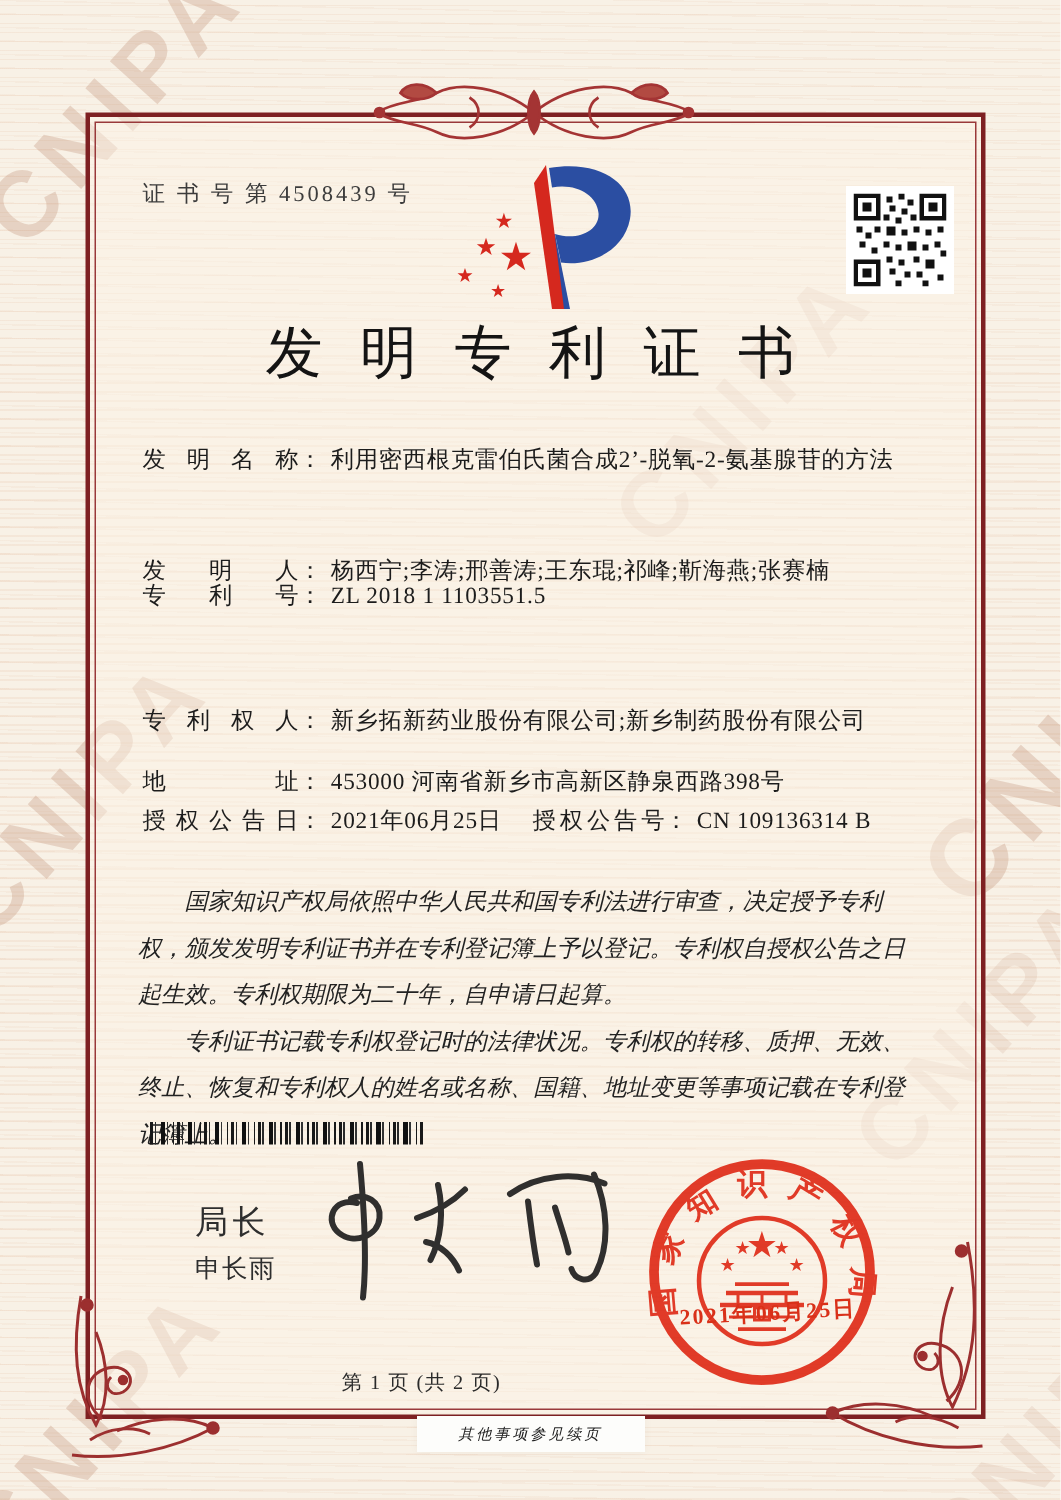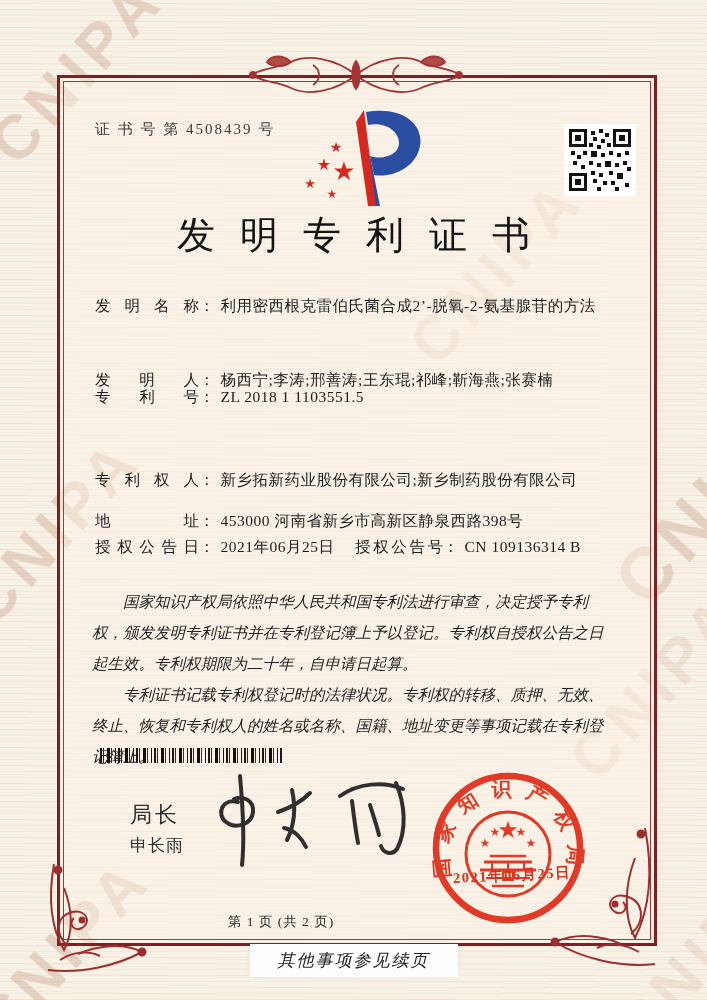--- a/index.html
+++ b/index.html
@@ -49,21 +49,21 @@
   .sig-name{position:absolute;left:130px;top:834px;font-family:"Liberation Sans",sans-serif;
     font-size:17px;color:#2e2e2e;letter-spacing:1px;text-align:center;}
   
   .seal-date{position:absolute;left:432px;top:866px;width:160px;text-align:center;
     font-size:14.5px;font-weight:bold;color:#d93018;letter-spacing:1.5px;
     transform:rotate(-3deg);}
   
   .page-no{position:absolute;left:0;top:913px;width:562px;text-align:center;
     font-size:13.5px;color:#2a2a2a;letter-spacing:1px;}
   .cont-note{position:absolute;left:50%;top:944px;transform:translateX(-50%);
-    background:#fdfdfb;padding:5px 28px;font-size:17px;font-style:italic;
+    background:#fdfdfb;padding:5px 28px;font-size:10px;font-style:italic;
     color:#222;letter-spacing:2px;white-space:nowrap;box-shadow:0 0 6px rgba(0,0,0,.04);}
   svg{display:block;}
 </style>
 </head>
 <body>
 
 <div class="page">
 
   <div class="wm" style="left:-25px;top:130px;transform:rotate(-48deg);">CNIPA</div>
   <div class="wm light" style="left:395px;top:330px;transform:rotate(-48deg);">CNIPA</div>

